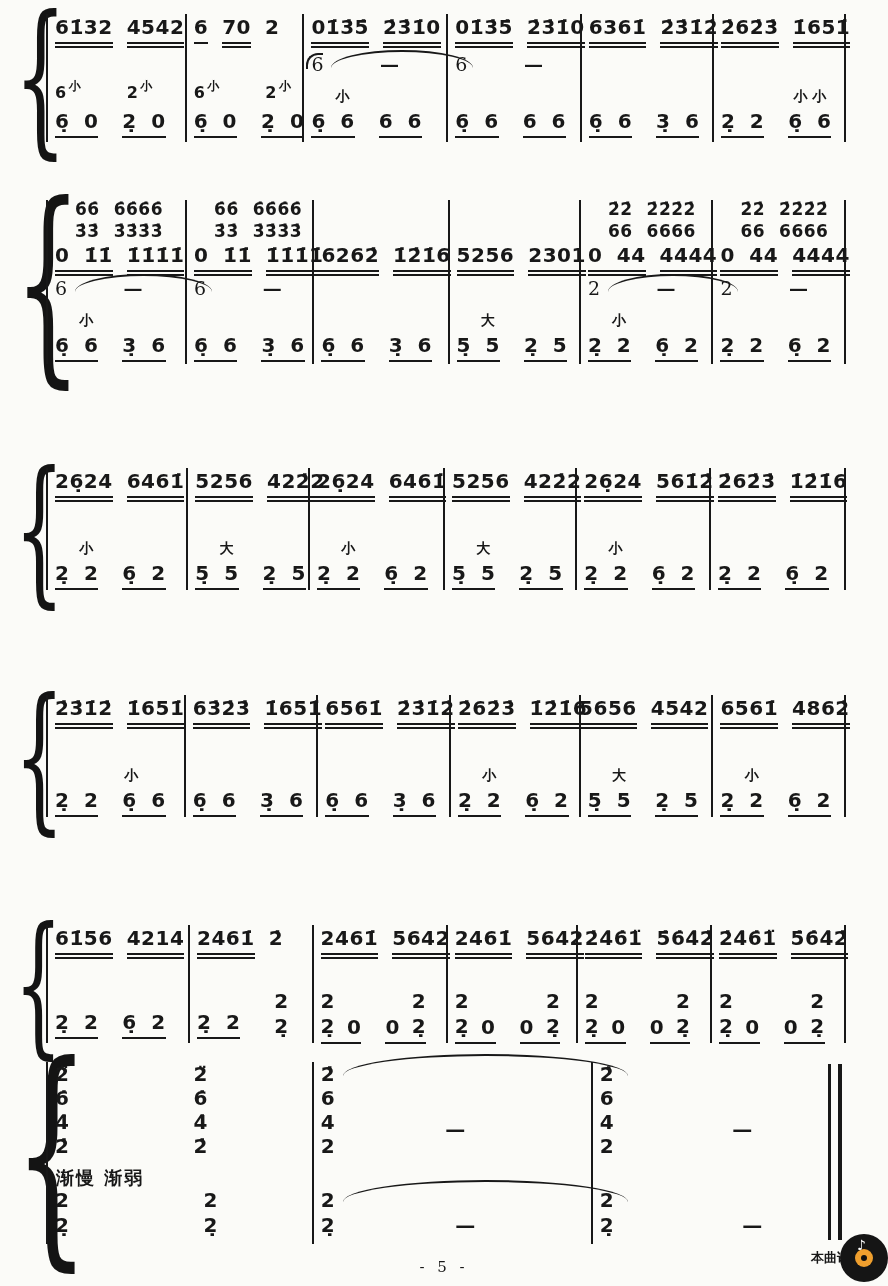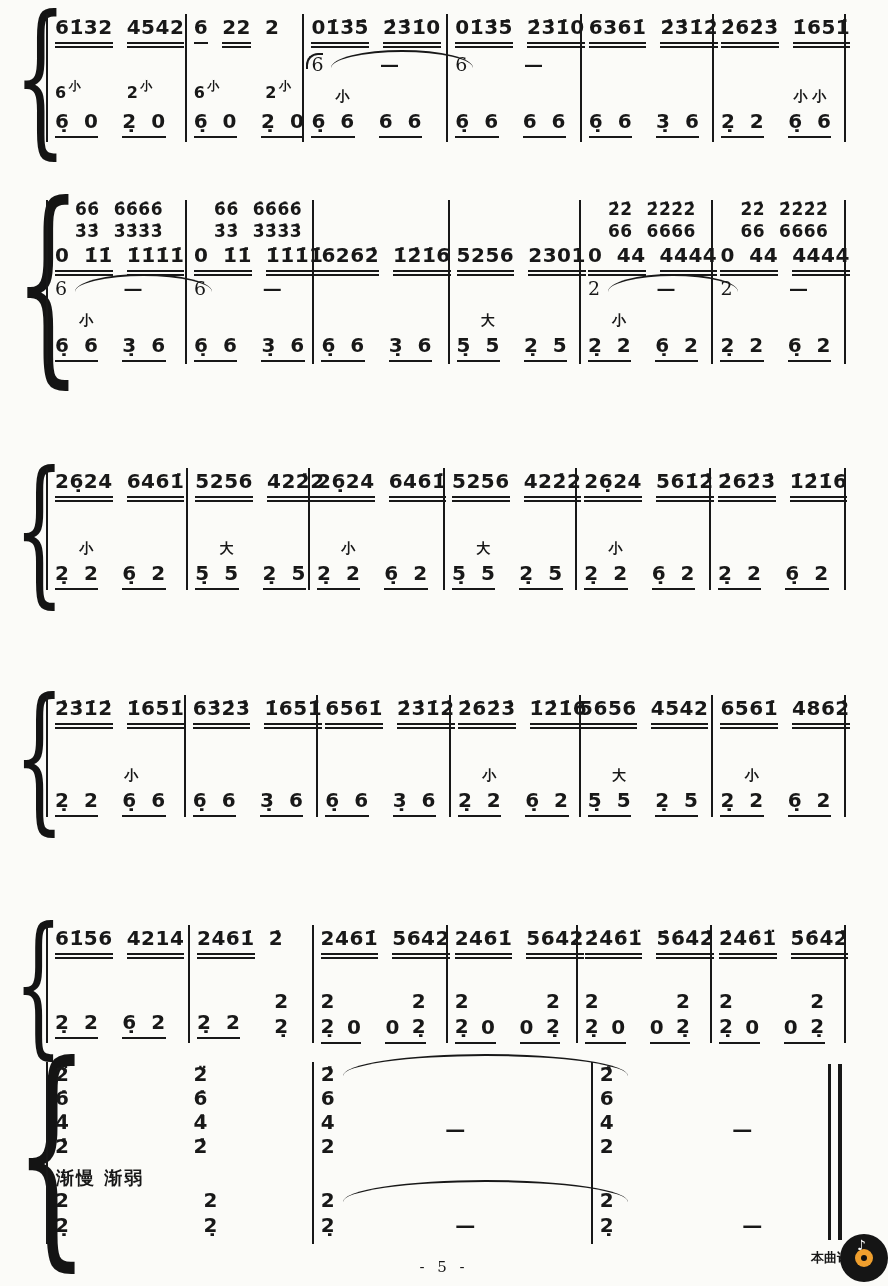--- a/index.html
+++ b/index.html
@@ -68,21 +68,21 @@
               <span class="grp"><span class="txt">2</span><span class="sup">小</span></span>
             </div>
             <div class="row lower" style="top: 96px;">
               <span class="grp u1"><span class="txt">6̣ 0</span></span>
               <span class="grp u1"><span class="txt">2̣ 0</span></span>
             </div>
           </div>
           <div class="measure" style="flex-grow: 0.88; flex-basis: 0px;">
             <div class="row main" style="top: 2px;">
               <span class="grp u1"><span class="txt">6</span></span>
-              <span class="grp u2"><span class="txt">22</span></span>
+              <span class="grp u2"><span class="txt">70</span></span>
               <span class="grp"><span class="txt">2</span></span>
             </div>
             <div class="row lowchord" style="top: 70px;">
               <span class="grp"><span class="txt">6</span><span class="sup">小</span></span>
               <span class="grp"><span class="txt">2</span><span class="sup">小</span></span>
             </div>
             <div class="row lower" style="top: 96px;">
               <span class="grp u1"><span class="txt">6̣ 0</span></span>
               <span class="grp u1"><span class="txt">2̣ 0</span></span>
             </div>

